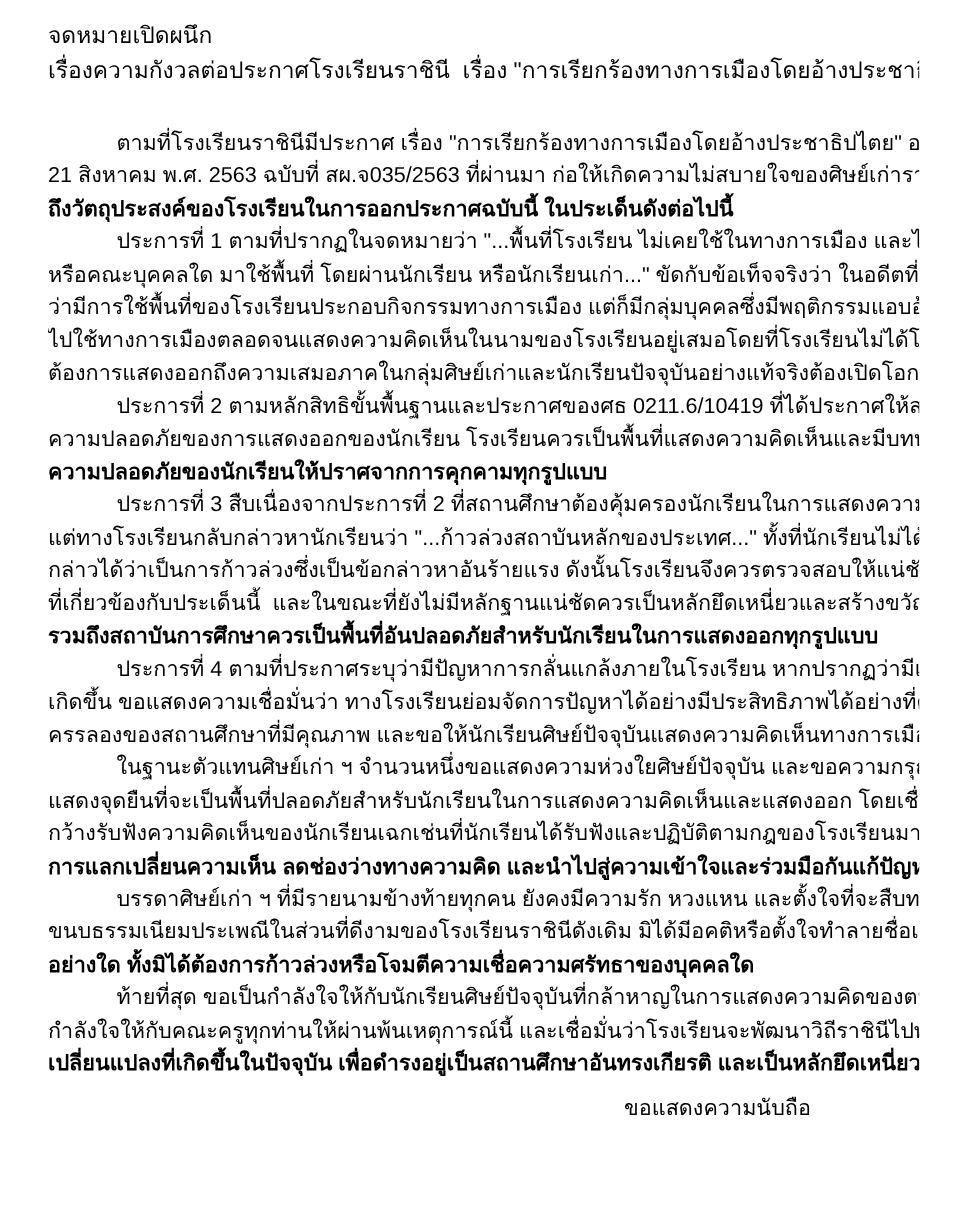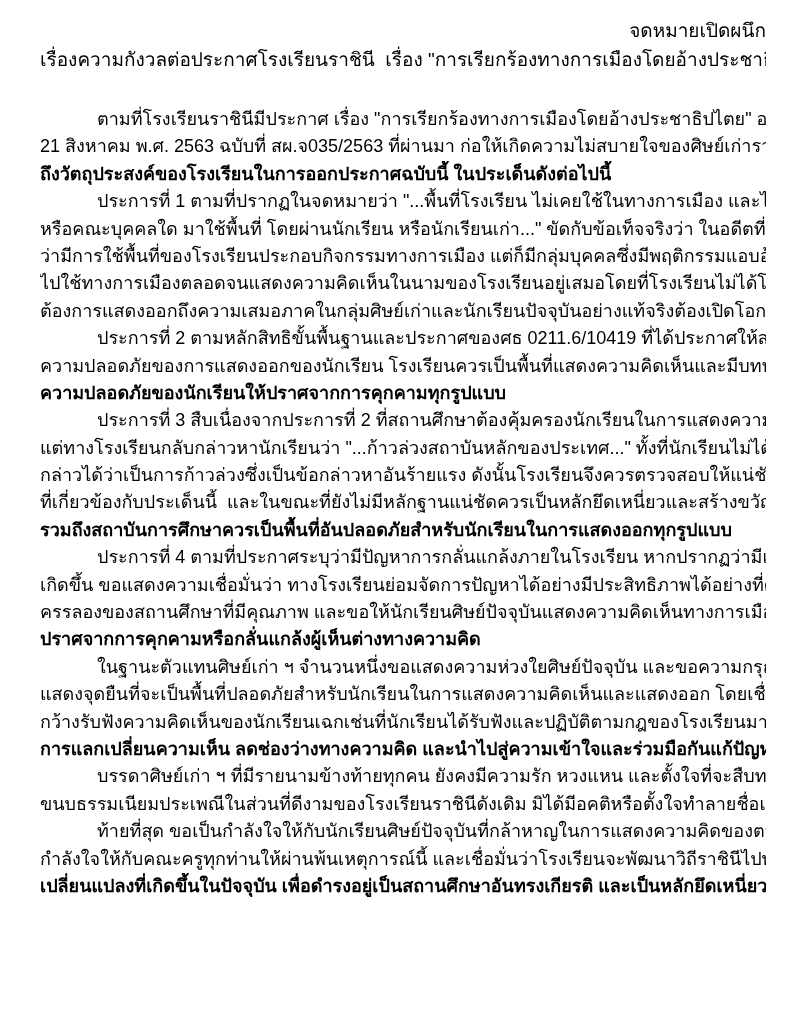--- a/index.html
+++ b/index.html
@@ -17,21 +17,20 @@
     background: #ffffff;
     padding: 16px 34px 0 40px;
     overflow: hidden;
   }
   .title-line {
     font-size: 19px;
     line-height: 29px;
     height: 29px;
     white-space: nowrap;
     overflow: hidden;
-    text-align: right;
   }
   .spacer-top {
     height: 32px;
   }
   .para {
     margin: 0;
   }
   .line {
     font-size: 18px;
     line-height: 27.4px;
@@ -87,31 +86,32 @@
         <div class="line first">ประการที่ 3 สืบเนื่องจากประการที่ 2 ที่สถานศึกษาต้องคุ้มครองนักเรียนในการแสดงความคิดเห็นทางการเมือง</div>
         <div class="line">แต่ทางโรงเรียนกลับกล่าวหานักเรียนว่า "...ก้าวล่วงสถาบันหลักของประเทศ..." ทั้งที่นักเรียนไม่ได้กระทำการใดอันอาจ</div>
         <div class="line">กล่าวได้ว่าเป็นการก้าวล่วงซึ่งเป็นข้อกล่าวหาอันร้ายแรง ดังนั้นโรงเรียนจึงควรตรวจสอบให้แน่ชัดก่อนดำเนินการใด ๆ</div>
         <div class="line">ที่เกี่ยวข้องกับประเด็นนี้&nbsp; และในขณะที่ยังไม่มีหลักฐานแน่ชัดควรเป็นหลักยึดเหนี่ยวและสร้างขวัญกำลังใจให้นักเรียน</div>
         <div class="line last">รวมถึงสถาบันการศึกษาควรเป็นพื้นที่อันปลอดภัยสำหรับนักเรียนในการแสดงออกทุกรูปแบบ</div>
       </div>
       <div class="para">
         <div class="line first">ประการที่ 4 ตามที่ประกาศระบุว่ามีปัญหาการกลั่นแกล้งภายในโรงเรียน หากปรากฏว่ามีเหตุการณ์ดังกล่าว</div>
         <div class="line">เกิดขึ้น ขอแสดงความเชื่อมั่นว่า ทางโรงเรียนย่อมจัดการปัญหาได้อย่างมีประสิทธิภาพได้อย่างที่ดำเนินการมาตลอดตาม</div>
         <div class="line">ครรลองของสถานศึกษาที่มีคุณภาพ และขอให้นักเรียนศิษย์ปัจจุบันแสดงความคิดเห็นทางการเมืองด้วยสันติวิธี โดย</div>
-        <div class="line last">ปราศจากการคุกคามหรือกลั่นแกล้งผู้เห็นต่างทางความคิด</div>
       </div>
       <div class="para">
         <div class="line first">ในฐานะตัวแทนศิษย์เก่า ฯ จำนวนหนึ่งขอแสดงความห่วงใยศิษย์ปัจจุบัน และขอความกรุณาจากโรงเรียนโปรด</div>
         <div class="line">แสดงจุดยืนที่จะเป็นพื้นที่ปลอดภัยสำหรับนักเรียนในการแสดงความคิดเห็นและแสดงออก โดยเชื่อมั่นว่าโรงเรียนจะเปิด</div>
         <div class="line">กว้างรับฟังความคิดเห็นของนักเรียนเฉกเช่นที่นักเรียนได้รับฟังและปฏิบัติตามกฎของโรงเรียนมาโดยตลอด ซึ่งจะเป็น</div>
         <div class="line last">การแลกเปลี่ยนความเห็น ลดช่องว่างทางความคิด และนำไปสู่ความเข้าใจและร่วมมือกันแก้ปัญหาได้ในที่สุด</div>
       </div>
       <div class="para">
         <div class="line first">บรรดาศิษย์เก่า ฯ ที่มีรายนามข้างท้ายทุกคน ยังคงมีความรัก หวงแหน และตั้งใจที่จะสืบทอดวัฒนธรรม</div>
         <div class="line">ขนบธรรมเนียมประเพณีในส่วนที่ดีงามของโรงเรียนราชินีดังเดิม มิได้มีอคติหรือตั้งใจทำลายชื่อเสียงของโรงเรียนแต่</div>
+        <div class="line last">อย่างใด ทั้งมิได้ต้องการก้าวล่วงหรือโจมตีความเชื่อความศรัทธาของบุคคลใด</div>
       </div>
       <div class="para">
         <div class="line first">ท้ายที่สุด ขอเป็นกำลังใจให้กับนักเรียนศิษย์ปัจจุบันที่กล้าหาญในการแสดงความคิดของตนเองและขอเป็น</div>
         <div class="line">กำลังใจให้กับคณะครูทุกท่านให้ผ่านพ้นเหตุการณ์นี้ และเชื่อมั่นว่าโรงเรียนจะพัฒนาวิถีราชินีไปพร้อมกับการ</div>
         <div class="line last">เปลี่ยนแปลงที่เกิดขึ้นในปัจจุบัน เพื่อดำรงอยู่เป็นสถานศึกษาอันทรงเกียรติ และเป็นหลักยึดเหนี่ยวของศิษย์ทุกคนสืบไป</div>
       </div>
     </div>
+  <div class="closing-row">ขอแสดงความนับถือ</div>
 </div>
 
 </body></html>

